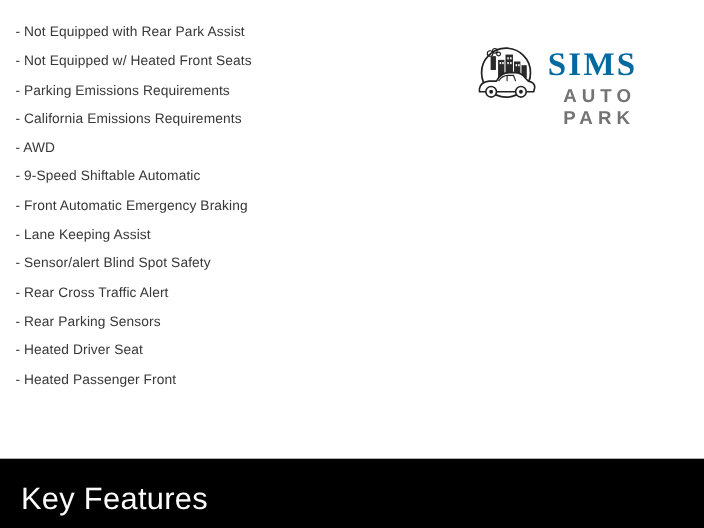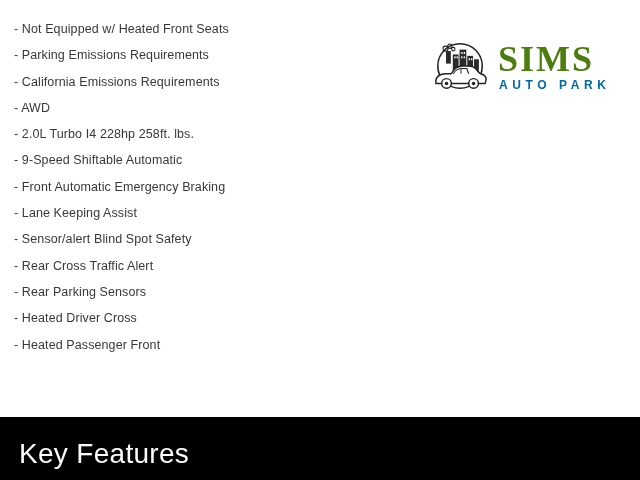--- a/index.html
+++ b/index.html
@@ -43,33 +43,33 @@
     height: 54px;
     flex: 0 0 auto;
   }
   .logo-text {
     margin-left: 8px;
     padding-top: 2px;
   }
   .brand-name {
     font-family: "Liberation Serif", serif;
     font-weight: 700;
-    font-size: 36px;
+    font-size: 30px;
     line-height: 34px;
     letter-spacing: 2px;
-    color: #4d7c0f;
+    color: #0369a1;
   }
   .brand-tagline {
     font-family: "Liberation Sans", sans-serif;
     font-weight: 700;
-    font-size: 12px;
+    font-size: 17px;
     letter-spacing: 4.6px;
-    color: #0369a1;
+    color: #737373;
     margin-top: 2px;
-    margin-left: 1px;
+    margin-left: 14px;
   }
 
   
   .key-features-banner {
     position: absolute;
     left: 0;
     top: 417px;
     width: 640px;
     height: 73px;
     background: #000000;
@@ -81,32 +81,32 @@
     font-size: 28px;
     font-weight: 400;
     padding-left: 19px;
     letter-spacing: 0.3px;
   }
 </style>
 </head>
 <body>
 
 <div class="feature-list">
+  <div class="feature-item">- Not Equipped with Rear Park Assist</div>
   <div class="feature-item">- Not Equipped w/ Heated Front Seats</div>
   <div class="feature-item">- Parking Emissions Requirements</div>
   <div class="feature-item">- California Emissions Requirements</div>
   <div class="feature-item">- AWD</div>
-  <div class="feature-item">- 2.0L Turbo I4 228hp 258ft. lbs.</div>
   <div class="feature-item">- 9-Speed Shiftable Automatic</div>
   <div class="feature-item">- Front Automatic Emergency Braking</div>
   <div class="feature-item">- Lane Keeping Assist</div>
   <div class="feature-item">- Sensor/alert Blind Spot Safety</div>
   <div class="feature-item">- Rear Cross Traffic Alert</div>
   <div class="feature-item">- Rear Parking Sensors</div>
-  <div class="feature-item">- Heated Driver Cross</div>
+  <div class="feature-item">- Heated Driver Seat</div>
   <div class="feature-item">- Heated Passenger Front</div>
 </div>
 
 <div class="logo">
   <span class="emblem">
     <svg viewBox="0 0 60 54" width="58" height="54" xmlns="http://www.w3.org/2000/svg">
 
       <circle cx="29" cy="26" r="23" fill="#ffffff" stroke="#222222" stroke-width="1.6"></circle>
 
       <circle cx="14" cy="8" r="2.6" fill="none" stroke="#222222" stroke-width="1.1"></circle>

